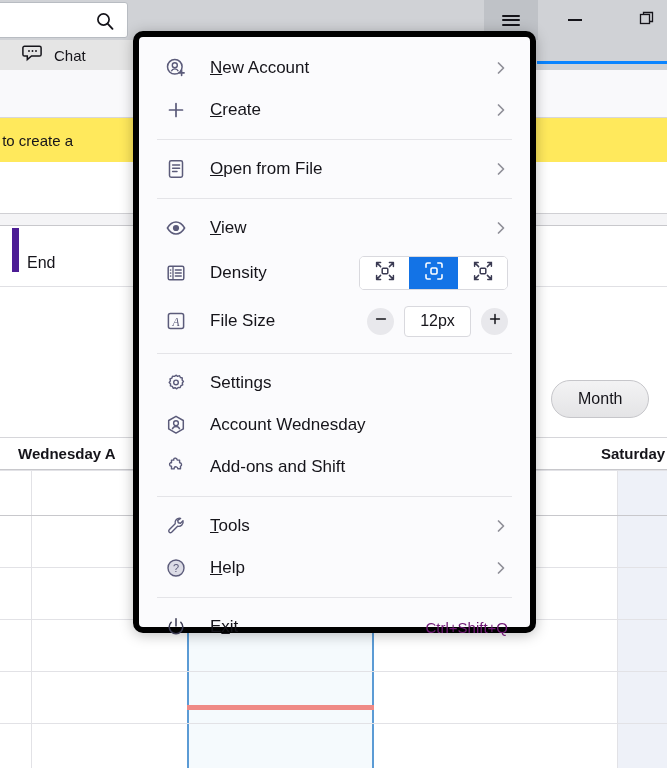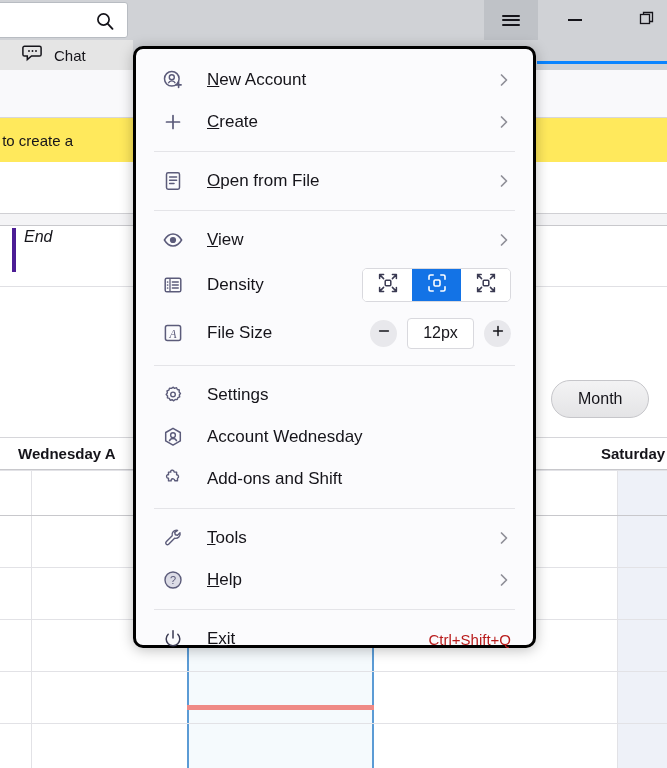--- a/index.html
+++ b/index.html
@@ -75,22 +75,22 @@
   .midpanel2 {
     position: absolute; left: 0; top: 214px; width: 667px; height: 12px;
     background: #f4f4f6; border-bottom: 1px solid #c8c8cc;
   }
   .endrow {
     position: absolute; left: 0; top: 226px; width: 667px; height: 60px;
     background: #ffffff;
   }
   .endrow .endcell {
     position: absolute; left: 12px; top: 2px; height: 44px;
-    border-left: 4px solid #4c1d95; padding-left: 8px;
-    display: flex; align-items: flex-start; font-style: italic;
+    border-left: 7px solid #4c1d95; padding-left: 8px;
+    display: flex; align-items: flex-end;
   }
   .endrow .endcell span { font-size: 16px; color: #15141a; }
 
   
   .viewbar {
     position: absolute; left: 0; top: 286px; width: 667px; height: 100px;
     background: #ffffff; border-top: 1px solid #e0e0e4;
   }
   .month-btn {
     position: absolute; left: 551px; top: 380px; height: 38px; padding: 8px 26px;
@@ -132,41 +132,41 @@
     background: #f5fafd;
     border-left: 2px solid #5b9bd5; border-right: 2px solid #5b9bd5;
   }
   .now-line {
     position: absolute; left: 187px; top: 235px; width: 187px; height: 5px;
     background: #ef8a86;
   }
 
   
   .menu {
-    position: absolute; left: 133px; top: 46px; width: 403px; height: 602px;
+    position: absolute; left: 133px; top: 31px; width: 403px; height: 602px;
     background: #fbfbfd; border-radius: 10px;
-    border: 3px solid #000000;
+    border: 6px solid #000000;
     box-shadow: 0 2px 14px rgba(0,0,0,0.26);
     padding: 10px 0 8px 0;
   }
   .mi {
     position: relative; height: 42px; display: flex; align-items: center;
     padding: 0 22px 0 26px; cursor: default;
   }
   .mi .mi-icon {
     width: 22px; height: 22px; flex: 0 0 22px;
     display: flex; align-items: center; justify-content: center;
   }
   .mi .mi-label {
     margin-left: 23px; font-size: 17px; color: #15141a; white-space: nowrap;
   }
   .mi .mi-label u { text-decoration: underline; }
   .mi .mi-chevron { margin-left: auto; width: 14px; height: 14px; }
   .mi .mi-accel {
-    margin-left: auto; font-size: 15px; color: #b91c1c; white-space: nowrap;
+    margin-left: auto; font-size: 15px; color: #701a75; white-space: nowrap;
   }
   .mi-sep {
     height: 1px; background: #e4e4e8; margin: 8px 18px;
   }
 
   
   .mi .seg {
     margin-left: auto; display: flex; align-items: center;
     border: 1px solid #d9d9de; border-radius: 5px; overflow: hidden;
     background: #ffffff;

